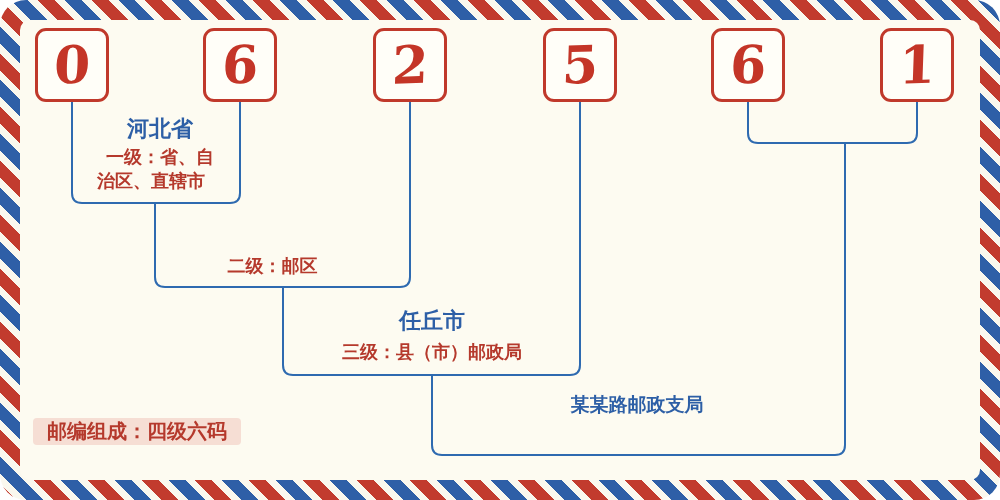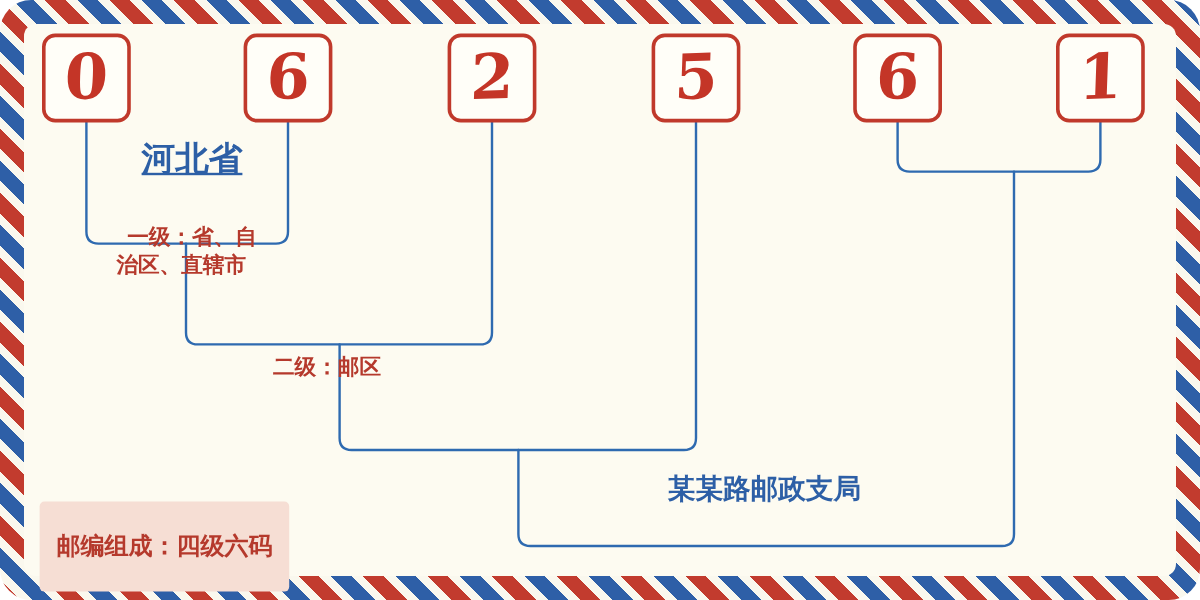--- a/index.html
+++ b/index.html
@@ -65,33 +65,32 @@
     position: absolute;
     text-align: center;
   }
   .name-blue {
     color: #2d5fa6;
     font-weight: 700;
   }
   .desc-red {
     color: #b5392c;
     font-weight: 600;
-    margin-top: 40px;
   }
-  .f22 { font-size: 28px; text-decoration: underline; }
+  .f22 { font-size: 22px; }
   .f20 { font-size: 20px; }
-  .f19 { font-size: 23px; }
+  .f19 { font-size: 19px; }
   .f18 { font-size: 18px; line-height: 24px; }
   .tag {
     position: absolute;
     left: 33px;
     top: 418px;
     background: #f6ded4;
     border-radius: 4px;
-    padding: 24px 14px;
+    padding: 0 14px;
     color: #b5392c;
     font-weight: 700;
     font-size: 20px;
   }
 </style>
 </head>
 <body>
 
 <div class="frame">
   <div class="canvas"></div>
@@ -122,18 +121,20 @@
   <div class="digit-box" style="left:880px">
     <span>1</span>
   </div>
 
   <div class="lbl name-blue f22" style="left:85px; top:114px; width:150px">河北省</div>
   <div class="lbl desc-red f18" style="left:75px; top:145px; width:170px">一级：省、自</div>
   <div class="lbl desc-red f18" style="left:66px; top:169px; width:170px">治区、直辖市</div>
 
   <div class="lbl desc-red f18" style="left:190px; top:254px; width:165px">二级：邮区</div>
 
+  <div class="lbl name-blue f22" style="left:352px; top:306px; width:160px">任丘市</div>
+  <div class="lbl desc-red f18" style="left:312px; top:340px; width:240px">三级：县（市）邮政局</div>
 
 
   <div class="lbl name-blue f19" style="left:527px; top:392px; width:220px">某某路邮政支局</div>
 
   <div class="tag">邮编组成：四级六码</div>
 </div>
 
 </body></html>

